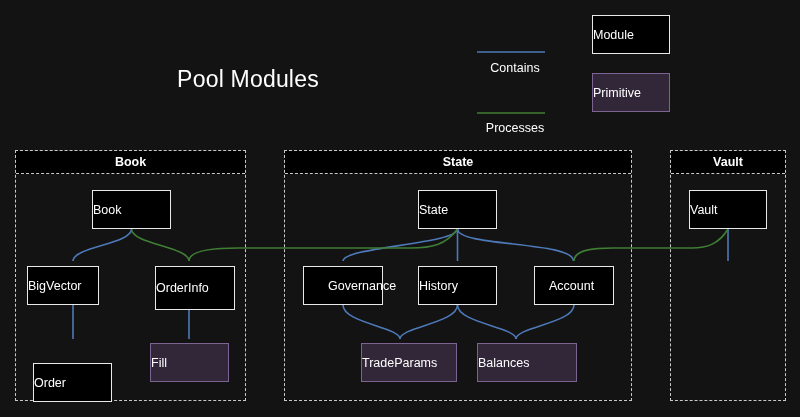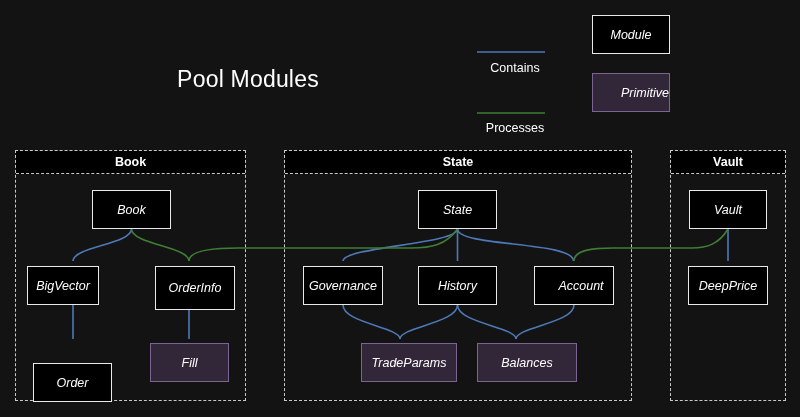--- a/index.html
+++ b/index.html
@@ -5,45 +5,45 @@
   html,body{margin:0;padding:0;background:#131313;}
   .canvas{position:relative;width:800px;height:417px;background:#131313;overflow:hidden;
           font-family:"Liberation Sans",sans-serif;color:#ffffff;}
   .title{position:absolute;left:168px;top:66px;width:160px;text-align:center;
          font-size:23px;font-weight:normal;letter-spacing:.2px;}
   
   .legend-label{position:absolute;width:76px;text-align:center;font-size:12.5px;margin-top:32px;}
   .lg-contains{left:477px;top:29px;}
   .lg-processes{left:477px;top:89px;}
   .node{position:absolute;background:#000;border:1px solid #e9e9e9;color:#fff;
-        display:flex;align-items:center;justify-content:center;font-size:12.5px;box-sizing:border-box;font-style:italic;}
+        display:flex;align-items:center;font-size:12.5px;box-sizing:border-box;}
   .node.primitive{background:#322639;border:1px solid #7c6492;}
   .lg-module{left:592px;top:15px;width:78px;height:39px;}
-  .lg-primitive{left:592px;top:73px;width:78px;height:39px;padding-left:28px;}
+  .lg-primitive{left:592px;top:73px;width:78px;height:39px;}
   .component{position:absolute;left:706px;top:15px;width:67px;height:57px;
              border:1.5px dashed #c9c9c9;box-sizing:border-box;}
   .component-header{height:21px;background:#000;border-bottom:1.5px dashed #c9c9c9;
              display:flex;align-items:center;justify-content:center;
              font-weight:bold;font-size:11px;white-space:nowrap;}
   
   .group{position:absolute;border:1.5px dashed #c9c9c9;box-sizing:border-box;}
   .group-header{position:absolute;left:0;right:0;top:0;height:22px;background:#000;
                 border-bottom:1.5px dashed #c9c9c9;display:flex;align-items:center;
                 justify-content:center;font-weight:bold;font-size:12.5px;}
   .g-book{left:15px;top:150px;width:231px;height:251px;}
   .g-state{left:284px;top:150px;width:348px;height:251px;}
   .g-vault{left:670px;top:150px;width:116px;height:251px;}
   
   .n-book{left:92px;top:190px;width:79px;height:39px;}
   .n-bigvector{left:27px;top:266px;width:72px;height:39px;}
   .n-orderinfo{left:155px;top:266px;width:80px;height:44px;}
   .n-order{left:33px;top:363px;width:79px;height:39px;}
   .n-fill{left:150px;top:343px;width:79px;height:39px;}
   .n-state{left:418px;top:190px;width:79px;height:39px;}
-  .n-governance{left:303px;top:266px;width:80px;height:39px;}
+  .n-governance{left:303px;top:266px;width:80px;height:39px;padding-left:24px;}
   .n-history{left:418px;top:266px;width:79px;height:39px;}
   .n-account{left:534px;top:266px;width:80px;height:39px;padding-left:14px;}
   .n-tradeparams{left:361px;top:343px;width:96px;height:39px;}
   .n-balances{left:477px;top:343px;width:100px;height:39px;}
   .n-vault{left:689px;top:190px;width:78px;height:39px;}
   .n-deepprice{left:688px;top:266px;width:80px;height:39px;}
   svg.edges{position:absolute;left:0;top:0;width:800px;height:417px;pointer-events:none;}
   svg.edges path{fill:none;stroke-width:1.6px;}
   .e-blue{stroke:#4e79b8;}
   .e-green{stroke:#3f7e34;}
@@ -138,17 +138,14 @@
   <div class="node primitive n-tradeparams">
     <span>TradeParams</span>
   </div>
   <div class="node primitive n-balances">
     <span>Balances</span>
   </div>
 
   <div class="node n-vault">
     <span>Vault</span>
   </div>
-  <div class="node n-deepprice">
-    <span>DeepPrice</span>
-  </div>
 
 </div>
 
 </body></html>

